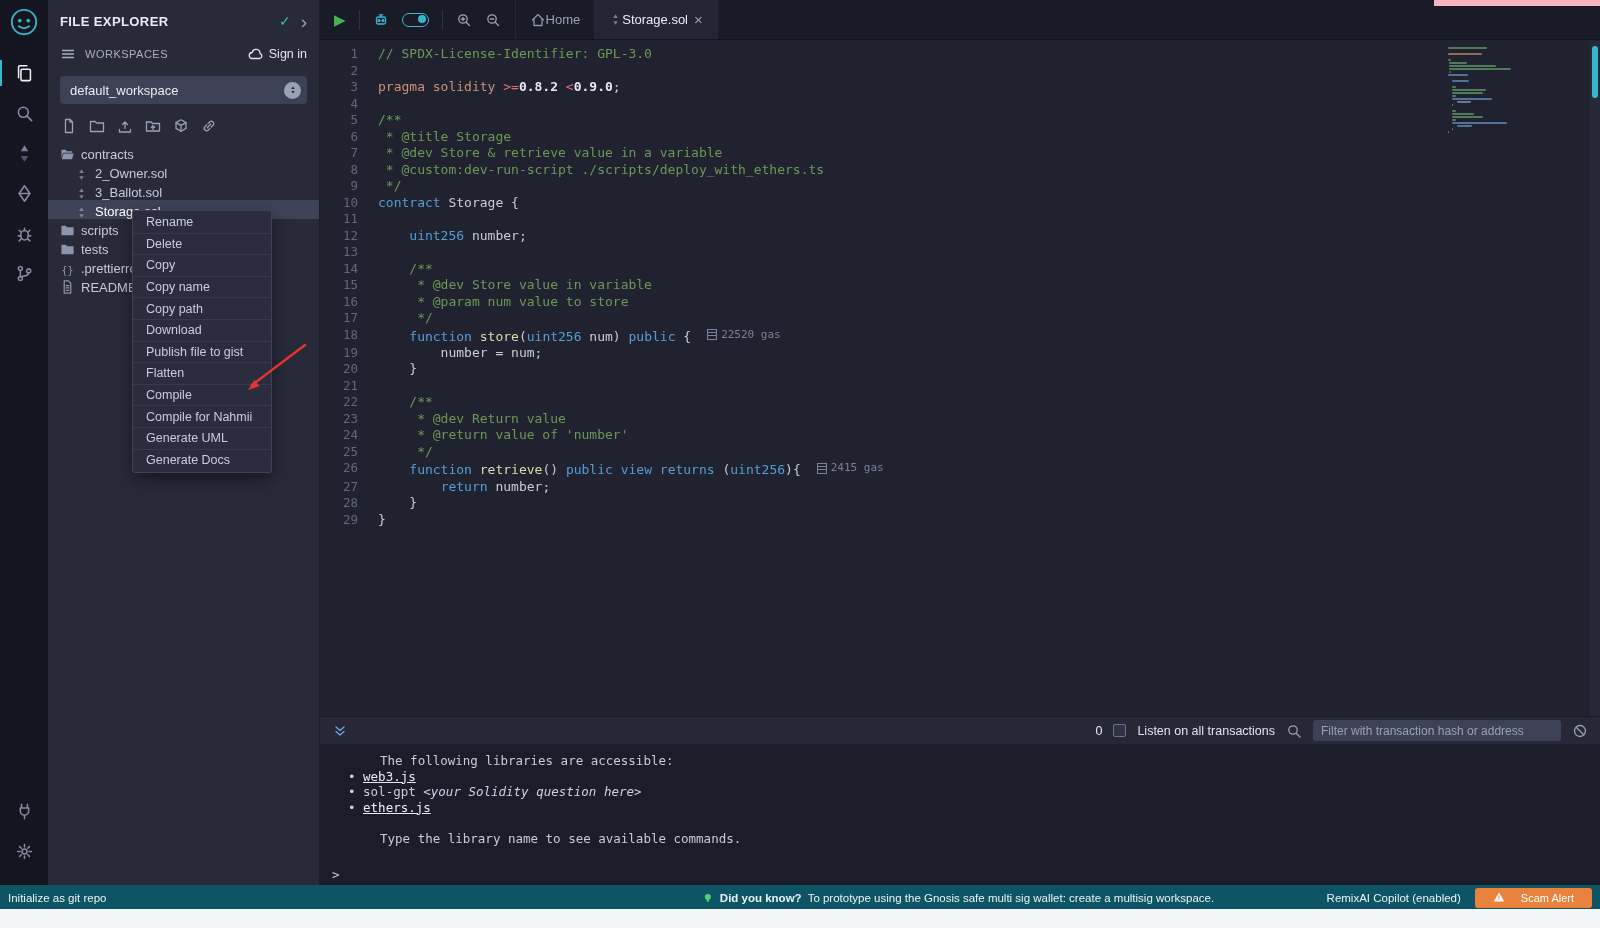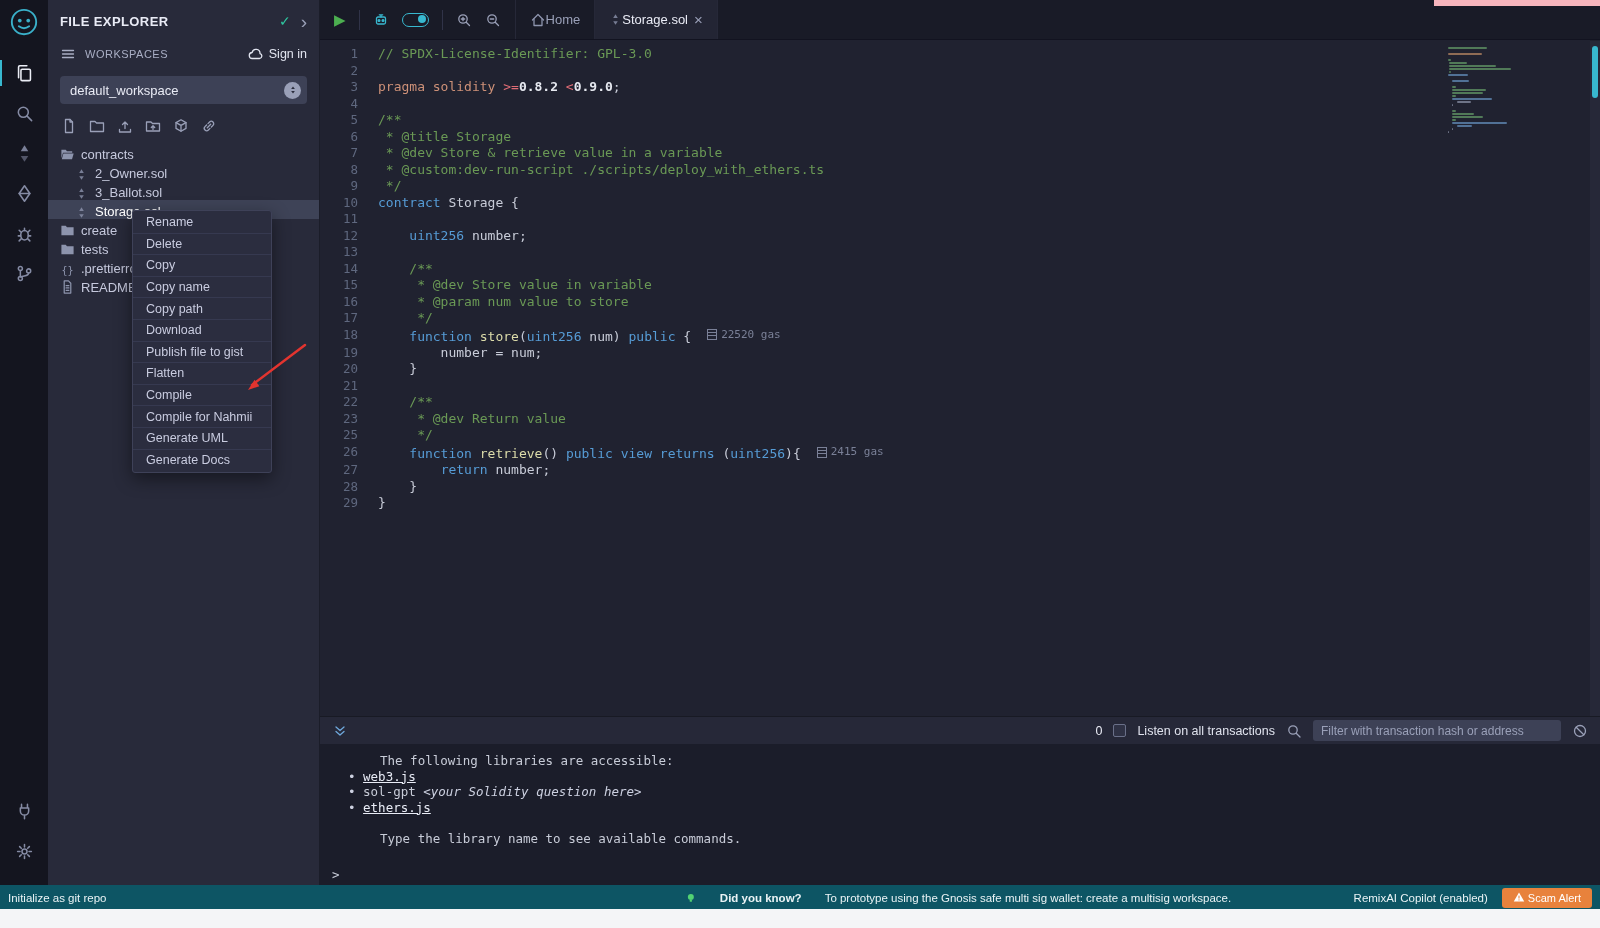--- a/index.html
+++ b/index.html
@@ -103,25 +103,25 @@
   .term-line.k-bullet{padding-left:28px}
   .term-line.k-prompt{padding-left:12px;margin-top:5px}
   .term-line .link{text-decoration:underline;color:#e9ecf6;cursor:pointer}
   .term-line .it{font-style:italic}
 
   
   .statusbar{position:absolute;left:0;right:0;top:885px;height:25px;background:var(--statusbar);
              display:flex;align-items:center;padding:0 8px;font-size:11.5px;color:#eaf3f5;z-index:6}
   .sb-left{display:flex;align-items:center;gap:6px;cursor:pointer}
   .sb-tip{position:absolute;left:958px;transform:translateX(-50%);display:flex;align-items:center;
-          gap:23px;white-space:nowrap}
+          gap:6px;white-space:nowrap}
   .sb-tip .bulb{color:#52d273;display:flex}
   .sb-right{margin-left:auto;display:flex;align-items:center;gap:14px}
-  .scam-badge{display:flex;align-items:center;gap:3px;background:var(--scam);color:#fff;
-              font-size:11px;padding:3px 11px;border-radius:3px;cursor:pointer}
+  .scam-badge{display:flex;align-items:center;gap:16px;background:var(--scam);color:#fff;
+              font-size:11px;padding:3px 18px;border-radius:3px;cursor:pointer}
 
   
   .arrow-overlay{position:absolute;left:0;top:0;width:1600px;height:928px;z-index:30;pointer-events:none}
   .pink-strip{position:absolute;left:1434px;top:0;width:166px;height:6px;background:#f6b5bd;z-index:25}
   .bottom-strip{position:absolute;left:0;top:909px;width:1600px;height:19px;background:#f4f5f7;z-index:25}
 </style>
 </head>
 <body>
 
 <div class="app">
@@ -295,21 +295,21 @@
             </svg>
           </span>
           <span class="tree-label">Storage.sol</span>
         </div>
         <div class="tree-row" style="padding-left: 12px;">
           <span class="ico">
             <svg viewBox="0 0 16 16" width="15" height="15" fill="currentColor">
               <path d="M1.5 3h4.6l1.4 1.6h7V13h-13z"></path>
             </svg>
           </span>
-          <span class="tree-label">create</span>
+          <span class="tree-label">scripts</span>
         </div>
         <div class="tree-row" style="padding-left: 12px;">
           <span class="ico">
             <svg viewBox="0 0 16 16" width="15" height="15" fill="currentColor">
               <path d="M1.5 3h4.6l1.4 1.6h7V13h-13z"></path>
             </svg>
           </span>
           <span class="tree-label">tests</span>
         </div>
         <div class="tree-row" style="padding-left: 12px;">
@@ -413,20 +413,21 @@
           <div class="code-row"><span class="ln">14</span><span class="code-body"><span class="pl">    </span><span class="cm">/**</span></span></div>
           <div class="code-row"><span class="ln">15</span><span class="code-body"><span class="pl">    </span><span class="cm"> * @dev Store value in variable</span></span></div>
           <div class="code-row"><span class="ln">16</span><span class="code-body"><span class="pl">    </span><span class="cm"> * @param num value to store</span></span></div>
           <div class="code-row"><span class="ln">17</span><span class="code-body"><span class="pl">    </span><span class="cm"> */</span></span></div>
           <div class="code-row"><span class="ln">18</span><span class="code-body"><span class="pl">    </span><span class="kw">function</span><span class="pl"> </span><span class="fn">store</span><span class="pl">(</span><span class="kw">uint256</span><span class="pl"> num) </span><span class="kw">public</span><span class="pl"> {</span><span class="gas">22520 gas</span></span></div>
           <div class="code-row"><span class="ln">19</span><span class="code-body"><span class="pl">        number = num;</span></span></div>
           <div class="code-row"><span class="ln">20</span><span class="code-body"><span class="pl">    }</span></span></div>
           <div class="code-row"><span class="ln">21</span><span class="code-body"></span></div>
           <div class="code-row"><span class="ln">22</span><span class="code-body"><span class="pl">    </span><span class="cm">/**</span></span></div>
           <div class="code-row"><span class="ln">23</span><span class="code-body"><span class="pl">    </span><span class="cm"> * @dev Return value</span></span></div>
+          <div class="code-row"><span class="ln">24</span><span class="code-body"><span class="pl">    </span><span class="cm"> * @return value of 'number'</span></span></div>
           <div class="code-row"><span class="ln">25</span><span class="code-body"><span class="pl">    </span><span class="cm"> */</span></span></div>
           <div class="code-row"><span class="ln">26</span><span class="code-body"><span class="pl">    </span><span class="kw">function</span><span class="pl"> </span><span class="fn">retrieve</span><span class="pl">() </span><span class="kw">public</span><span class="pl"> </span><span class="kw">view</span><span class="pl"> </span><span class="kw">returns</span><span class="pl"> (</span><span class="kw">uint256</span><span class="pl">){</span><span class="gas">2415 gas</span></span></div>
           <div class="code-row"><span class="ln">27</span><span class="code-body"><span class="pl">        </span><span class="kw">return</span><span class="pl"> number;</span></span></div>
           <div class="code-row"><span class="ln">28</span><span class="code-body"><span class="pl">    }</span></span></div>
           <div class="code-row"><span class="ln">29</span><span class="code-body"><span class="pl">}</span></span></div>
         </div>
       <div class="minimap" id="minimap">
           <div class="mm-line" style="width: 38.5px; margin-left: 0px; background: rgb(90, 138, 95);"></div>
           <div class="mm-line" style="width: 0px; margin-left: 0px; background: transparent;"></div>
           <div class="mm-line" style="width: 34.1px; margin-left: 0px; background: rgb(163, 121, 92);"></div>

